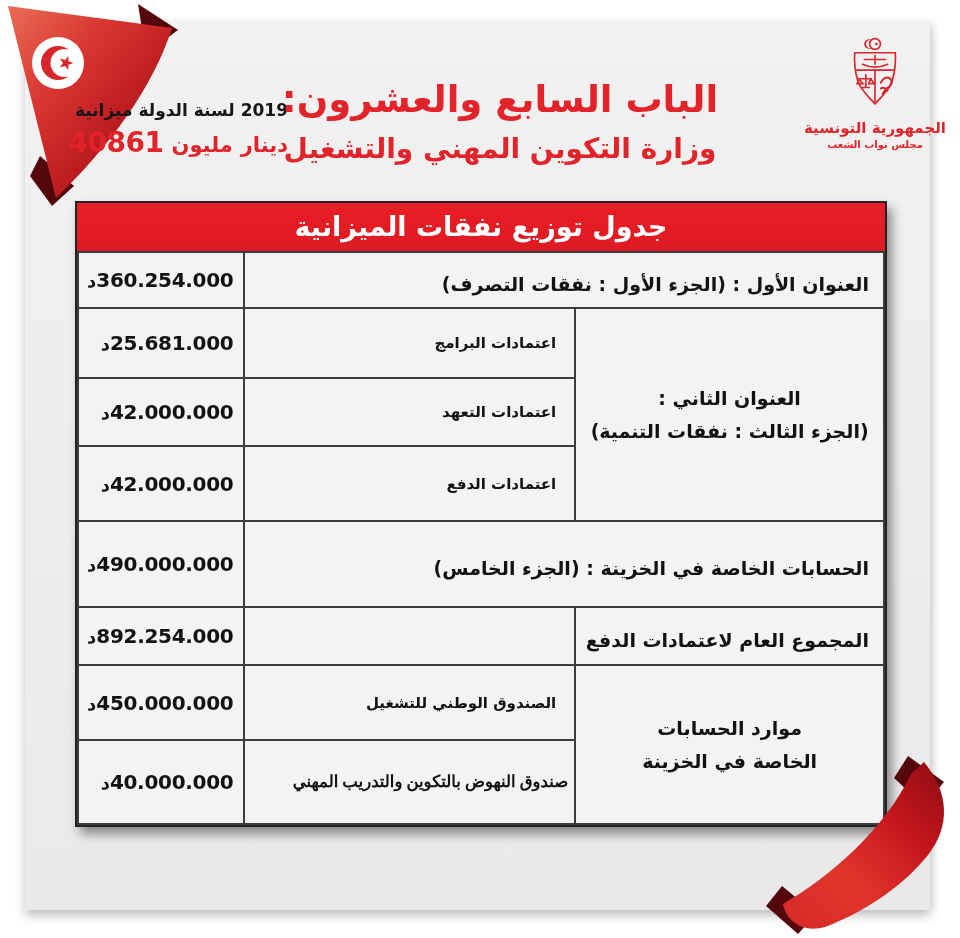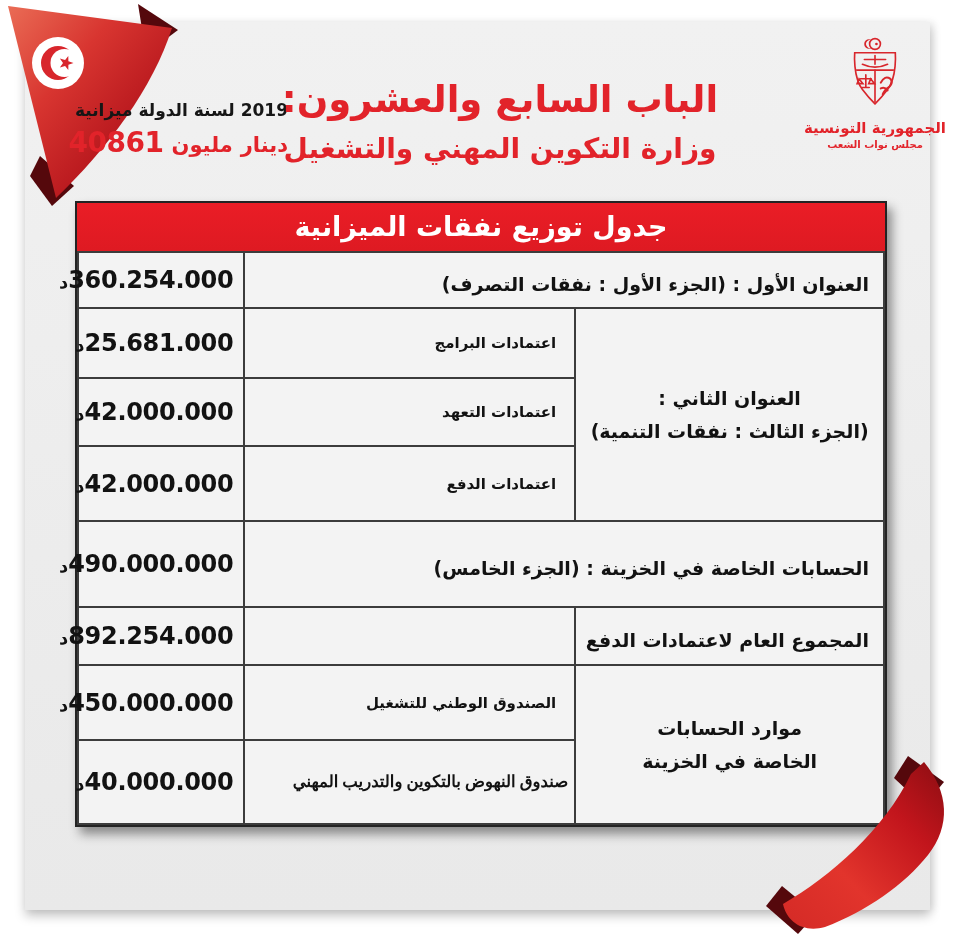--- a/index.html
+++ b/index.html
@@ -60,21 +60,21 @@
   td.lbl{font-size:19px;text-align:right;padding:8px 14px 0 6px;}
   td.mid-lbl{font-size:15px;text-align:right;padding:12px 18px;}
   td.mid-lbl.tight{font-size:16.5px;padding:0 6px;font-family:Liberation Serif, serif;}
   td.grp{font-size:19px;text-align:center;line-height:1.7;padding:12px 6px;}
   td.amt{
     background:linear-gradient(115deg,#ebebeb 5%,#dedede 55%,#d3d3d3 100%);
     padding:0;
   }
   .amt-inner{display:flex;direction:rtl;justify-content:space-between;align-items:baseline;
     padding:0 10px 0 24px;}
-  .amt-inner .num{font-size:24px;letter-spacing:-0.3px;}
+  .amt-inner .num{font-size:20px;letter-spacing:-0.3px;}
   .amt-inner .cur{font-size:18px;}
   td.empty{background:#f3f3f3;}
 </style>
 </head>
 <body>
 
 <div class="panel"></div>
 
 <svg class="ribbon-tl" width="212" height="216" viewBox="0 0 212 216">
   <defs>

